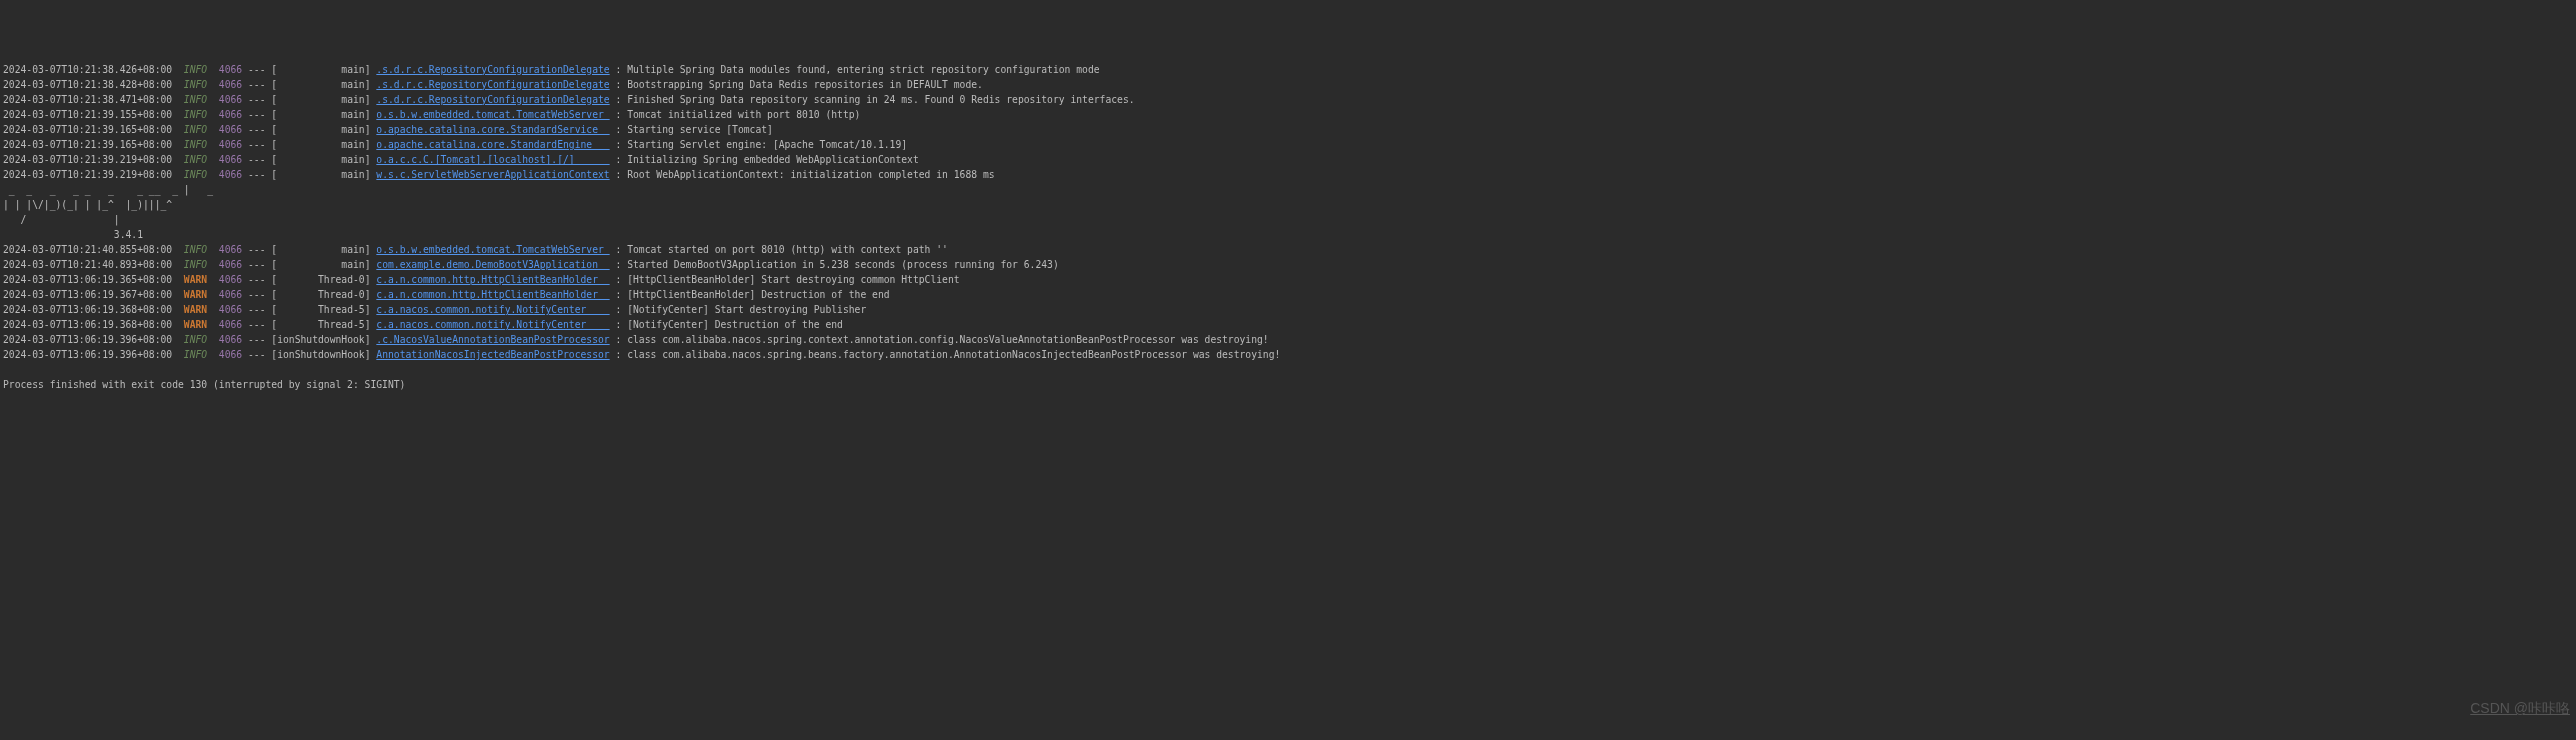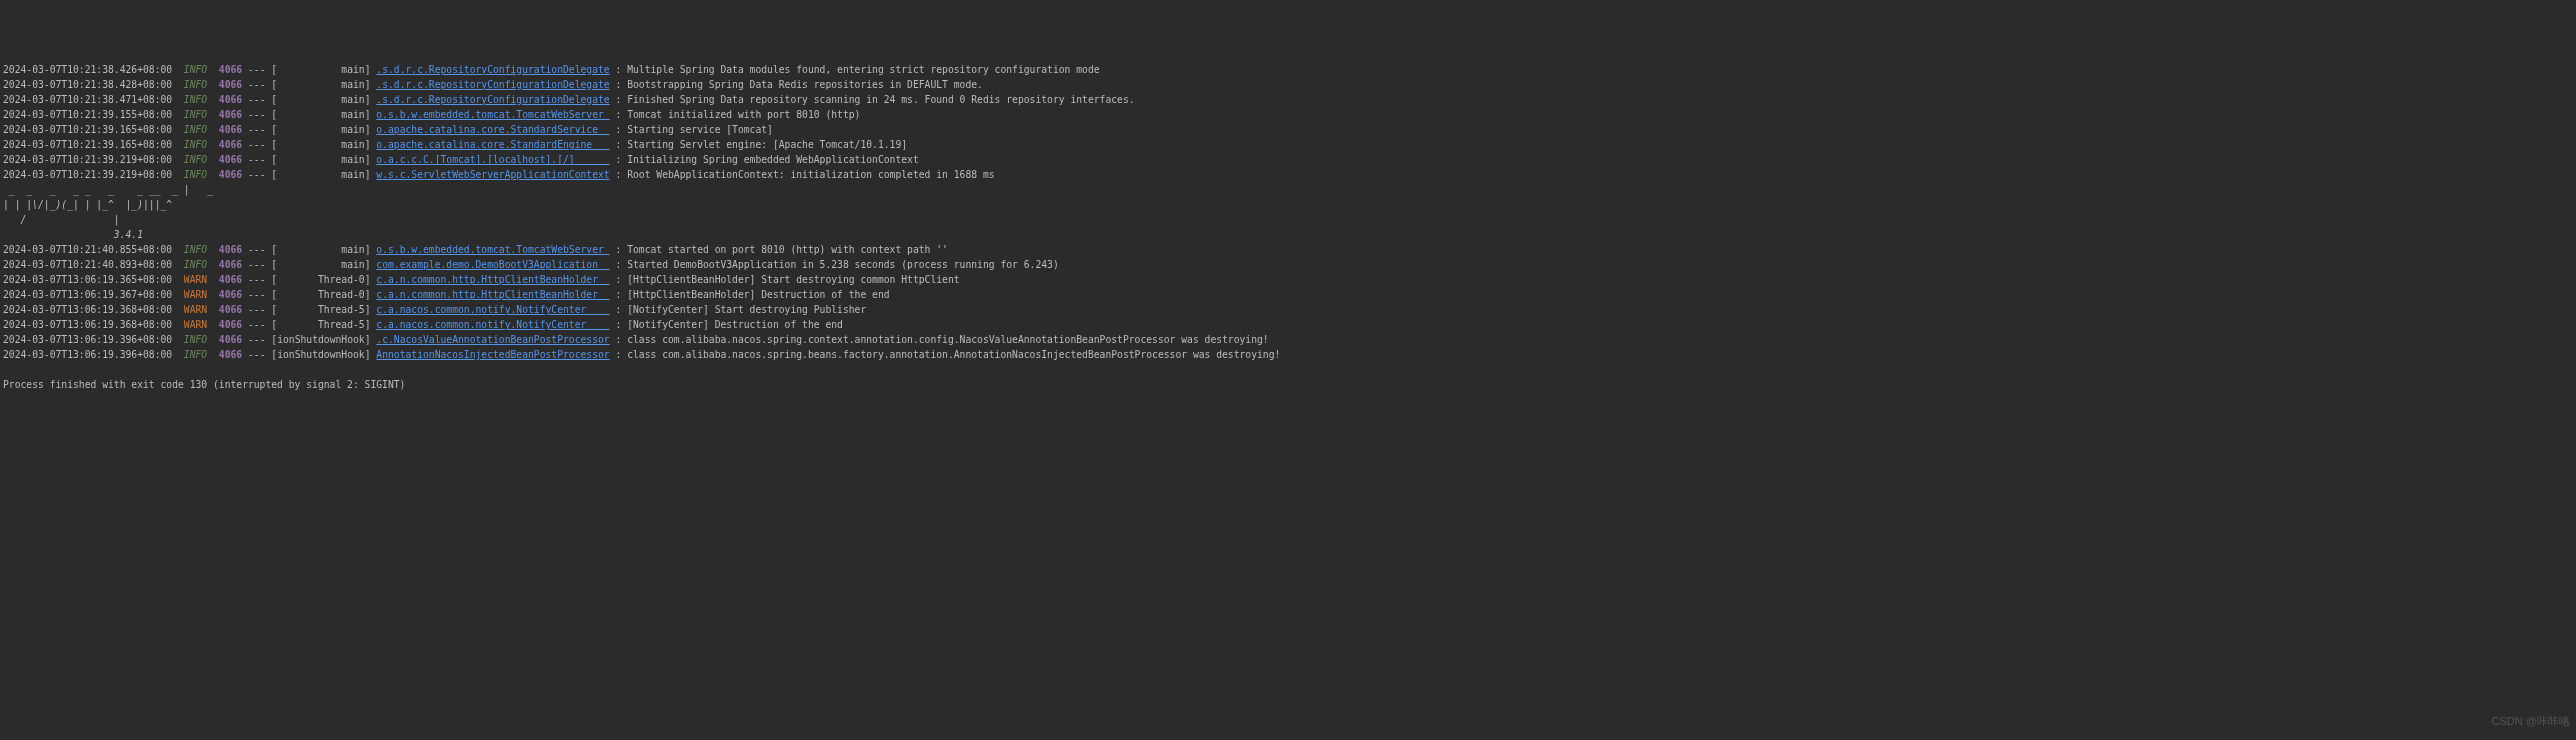--- a/index.html
+++ b/index.html
@@ -24,57 +24,57 @@
     }
     .timestamp {
       color: #bbbbbb;
     }
     .level-info {
       color: #6a8759;
       font-style: italic;
     }
     .level-warn {
       color: #cc7832;
+      font-weight: bold;
     }
     .pid {
       color: #9876aa;
-      font-weight: bold;
     }
     .dashes {
       color: #bbbbbb;
     }
     .thread {
       color: #bbbbbb;
     }
     .logger {
       color: #5394ec;
       text-decoration: underline;
     }
     .sep {
       color: #bbbbbb;
     }
     .msg {
       color: #bbbbbb;
       margin-top: 43px;
     }
     .ascii-art {
       color: #bbbbbb;
-      font-style: italic;
     }
     .exit-line {
       color: #bbbbbb;
       margin-top: 12px;
     }
     .watermark {
       position: fixed;
-      bottom: 10px;
+      bottom: 20px;
       right: 6px;
-      font-size: 11px;
+      font-size: 14px;
       color: #555555;
       font-family: sans-serif;
+      text-decoration: underline;
     }
   </style>
 </head>
 <body>
 
 
 
 <div id="console-output"><span class="log-line"><span class="timestamp">2024-03-07T10:21:38.426+08:00</span>  <span class="level-info">INFO </span> <span class="pid">4066</span><span class="dashes"> --- </span><span class="thread">[           main]</span> <span class="logger">.s.d.r.c.RepositoryConfigurationDelegate</span><span class="sep"> : </span><span class="msg">Multiple Spring Data modules found, entering strict repository configuration mode</span></span><span class="log-line"><span class="timestamp">2024-03-07T10:21:38.428+08:00</span>  <span class="level-info">INFO </span> <span class="pid">4066</span><span class="dashes"> --- </span><span class="thread">[           main]</span> <span class="logger">.s.d.r.c.RepositoryConfigurationDelegate</span><span class="sep"> : </span><span class="msg">Bootstrapping Spring Data Redis repositories in DEFAULT mode.</span></span><span class="log-line"><span class="timestamp">2024-03-07T10:21:38.471+08:00</span>  <span class="level-info">INFO </span> <span class="pid">4066</span><span class="dashes"> --- </span><span class="thread">[           main]</span> <span class="logger">.s.d.r.c.RepositoryConfigurationDelegate</span><span class="sep"> : </span><span class="msg">Finished Spring Data repository scanning in 24 ms. Found 0 Redis repository interfaces.</span></span><span class="log-line"><span class="timestamp">2024-03-07T10:21:39.155+08:00</span>  <span class="level-info">INFO </span> <span class="pid">4066</span><span class="dashes"> --- </span><span class="thread">[           main]</span> <span class="logger">o.s.b.w.embedded.tomcat.TomcatWebServer </span><span class="sep"> : </span><span class="msg">Tomcat initialized with port 8010 (http)</span></span><span class="log-line"><span class="timestamp">2024-03-07T10:21:39.165+08:00</span>  <span class="level-info">INFO </span> <span class="pid">4066</span><span class="dashes"> --- </span><span class="thread">[           main]</span> <span class="logger">o.apache.catalina.core.StandardService  </span><span class="sep"> : </span><span class="msg">Starting service [Tomcat]</span></span><span class="log-line"><span class="timestamp">2024-03-07T10:21:39.165+08:00</span>  <span class="level-info">INFO </span> <span class="pid">4066</span><span class="dashes"> --- </span><span class="thread">[           main]</span> <span class="logger">o.apache.catalina.core.StandardEngine   </span><span class="sep"> : </span><span class="msg">Starting Servlet engine: [Apache Tomcat/10.1.19]</span></span><span class="log-line"><span class="timestamp">2024-03-07T10:21:39.219+08:00</span>  <span class="level-info">INFO </span> <span class="pid">4066</span><span class="dashes"> --- </span><span class="thread">[           main]</span> <span class="logger">o.a.c.c.C.[Tomcat].[localhost].[/]      </span><span class="sep"> : </span><span class="msg">Initializing Spring embedded WebApplicationContext</span></span><span class="log-line"><span class="timestamp">2024-03-07T10:21:39.219+08:00</span>  <span class="level-info">INFO </span> <span class="pid">4066</span><span class="dashes"> --- </span><span class="thread">[           main]</span> <span class="logger">w.s.c.ServletWebServerApplicationContext</span><span class="sep"> : </span><span class="msg">Root WebApplicationContext: initialization completed in 1688 ms</span></span><span class="ascii-art"> _  _   _   _ _   _    _ __  _ |   _ </span>
 <span class="ascii-art">| | |\/|_)(_| | |_^  |_)|||_^</span>
 <span class="ascii-art">   /               |         </span>

